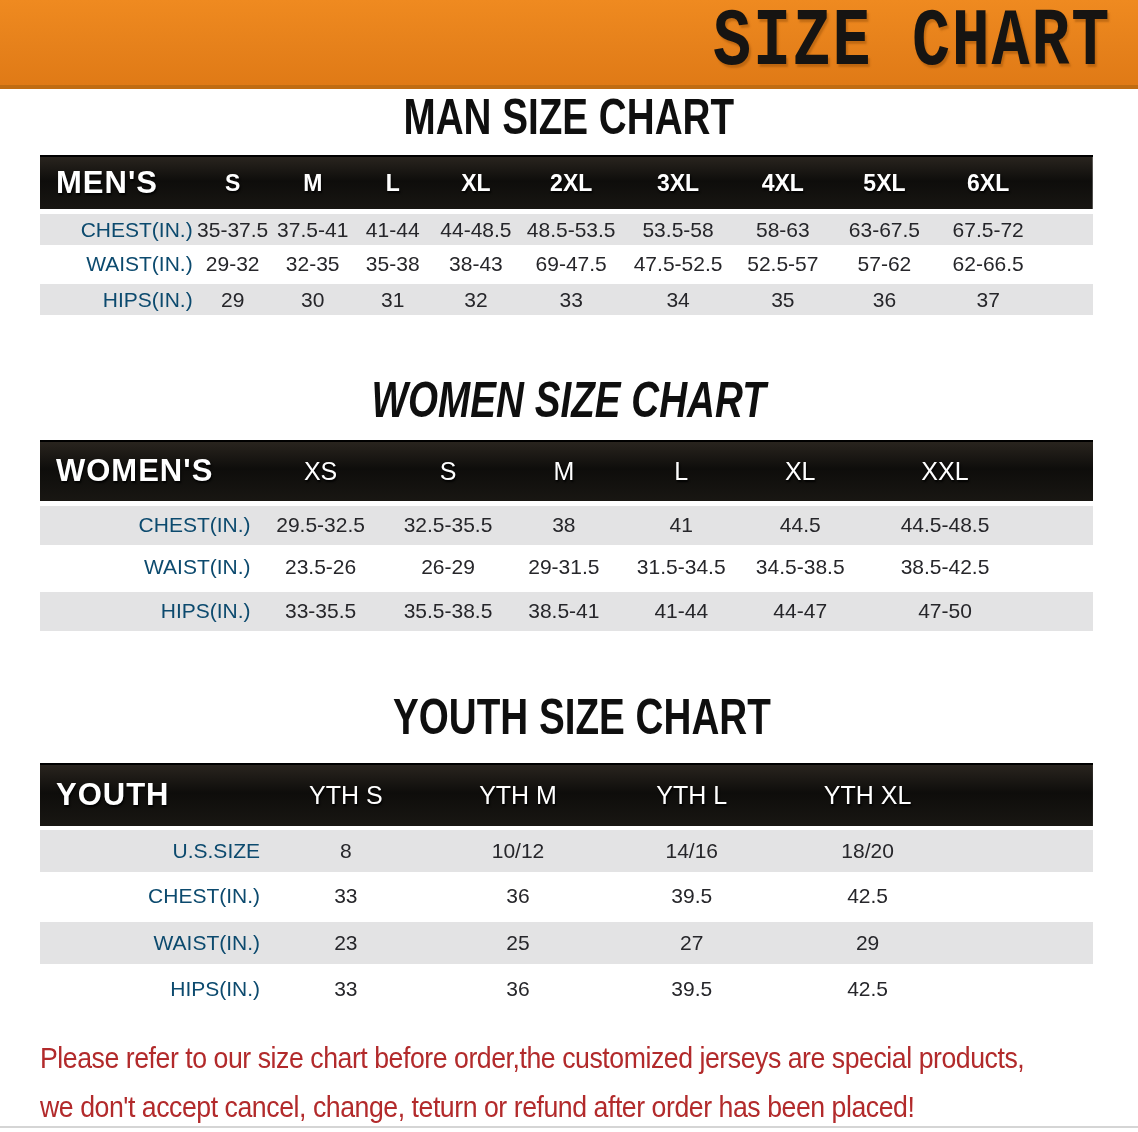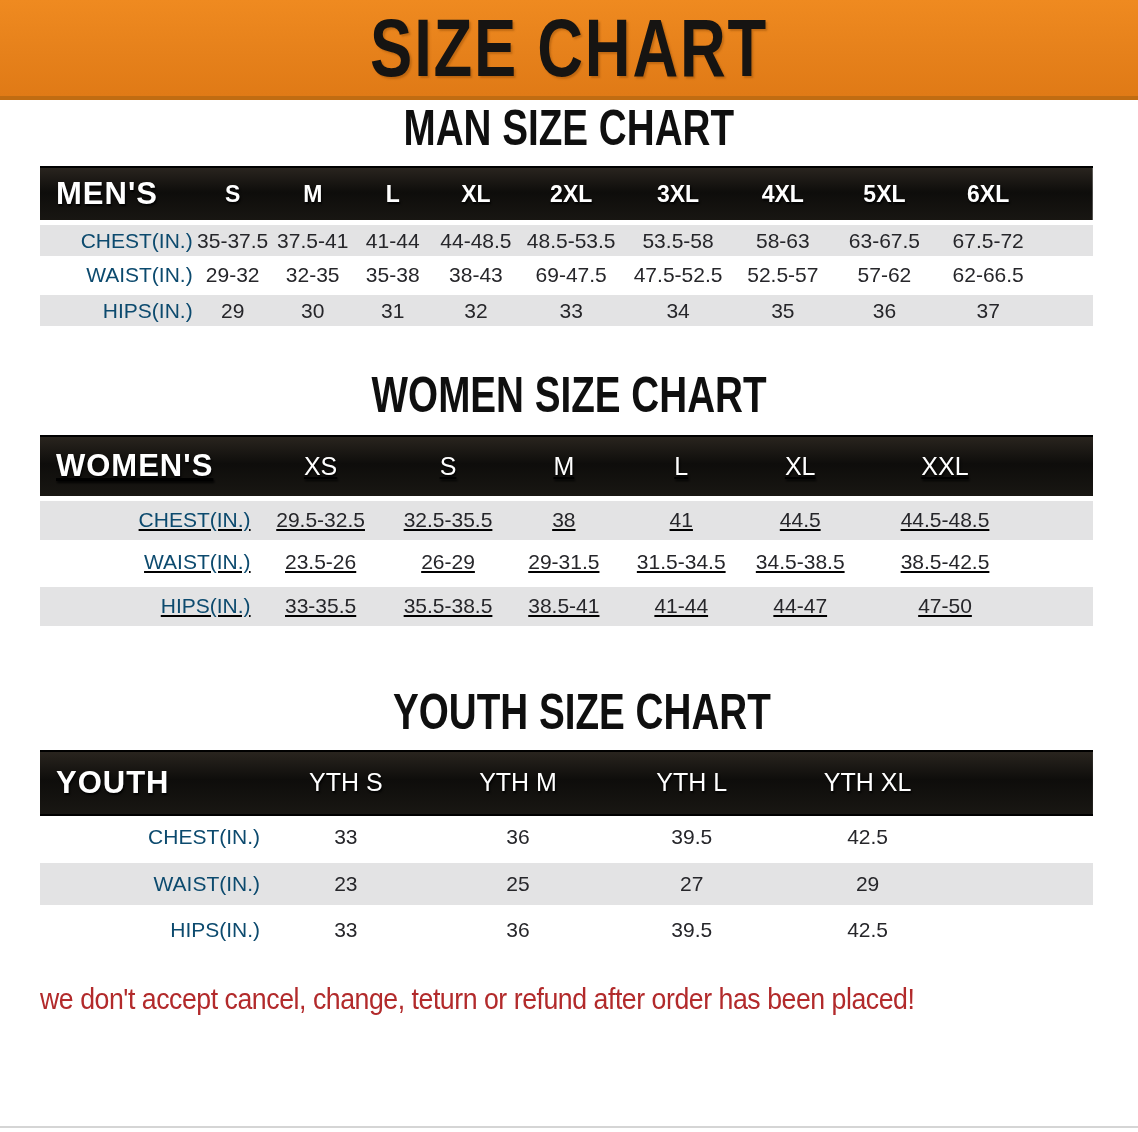--- a/index.html
+++ b/index.html
@@ -7,54 +7,54 @@
   body {
     width:1138px; height:1132px;
     background:#ffffff;
     font-family:"Liberation Sans", sans-serif;
     position:relative;
     overflow:hidden;
   }
 
   
   .banner {
-    height:100px;
+    height:89px;
     background:linear-gradient(180deg,#ef8a20 0%, #e6811b 55%, #e07a16 100%);
     border-bottom:4px solid #c06c12;
-    display:flex; align-items:center; justify-content:center;
+    display:flex; align-items:center; justify-content:flex-end;font-family:Liberation Mono, monospace;
   }
   .banner .banner-title {
     font-size:72px; font-weight:bold; color:#161412;
     letter-spacing:2px; white-space:nowrap;
     display:inline-block;
     transform:scaleX(0.88) scaleY(1.12);
     text-shadow:2px 2px 2px rgba(120,60,0,0.35);
   }
 
   
   .section-heading {
     margin:0; text-align:center; color:#0f0f0f;
   }
   .section-heading > span {
     display:inline-block; font-size:46px; font-weight:bold;
     letter-spacing:0px; white-space:nowrap;
     transform:scaleX(0.84) scaleY(1.1);
   }
   .heading-men   { height:48px; }
-  .heading-women { margin-top:38px; height:48px; }
+  .heading-women { margin-top:54px; height:48px;font-style:italic; }
   .heading-youth { margin-top:55px; height:48px;padding-left:26px; }
 
   
   table.size-table {
     border-collapse:collapse; table-layout:fixed;
     width:1053px; margin-left:40px;
   }
   .men-table   { margin-top:18px; }
-  .women-table { margin-top:20px;text-decoration:underline; }
-  .youth-table { margin-top:18px; }
+  .women-table { margin-top:20px; }
+  .youth-table { margin-top:26px; }
 
   thead tr {
     background:linear-gradient(180deg,#2a251f 0%, #0e0d0b 45%, #191713 100%);
   }
   .men-table   thead tr { height:45px; }
   .women-table thead tr { height:62px; }
   .youth-table thead tr { height:64px; }
 
   thead th {
     color:#ffffff; padding:8px;
@@ -261,20 +261,28 @@
     <tr>
       <th class="corner">YOUTH</th>
       <th class="size-col">YTH S</th>
       <th class="size-col">YTH M</th>
       <th class="size-col">YTH L</th>
       <th class="size-col">YTH XL</th>
       <th class="size-col"></th>
     </tr>
   </thead>
   <tbody>
+    <tr class="gray">
+      <td class="row-label">U.S.SIZE</td>
+      <td>8</td>
+      <td>10/12</td>
+      <td>14/16</td>
+      <td>18/20</td>
+      <td></td>
+    </tr>
     <tr>
       <td class="row-label">CHEST(IN.)</td>
       <td>33</td>
       <td>36</td>
       <td>39.5</td>
       <td>42.5</td>
       <td></td>
     </tr>
     <tr class="gray">
       <td class="row-label">WAIST(IN.)</td>
@@ -289,16 +297,17 @@
       <td>33</td>
       <td>36</td>
       <td>39.5</td>
       <td>42.5</td>
       <td></td>
     </tr>
   </tbody>
 </table>
 
 <div class="disclaimer">
+  <p><span>Please refer to our size chart before order,the customized jerseys are special products,</span></p>
   <p><span>we don't accept cancel, change, teturn or refund after order has been placed!</span></p>
 </div>
 
 <div class="bottom-rule"></div>
 
 </body></html>

